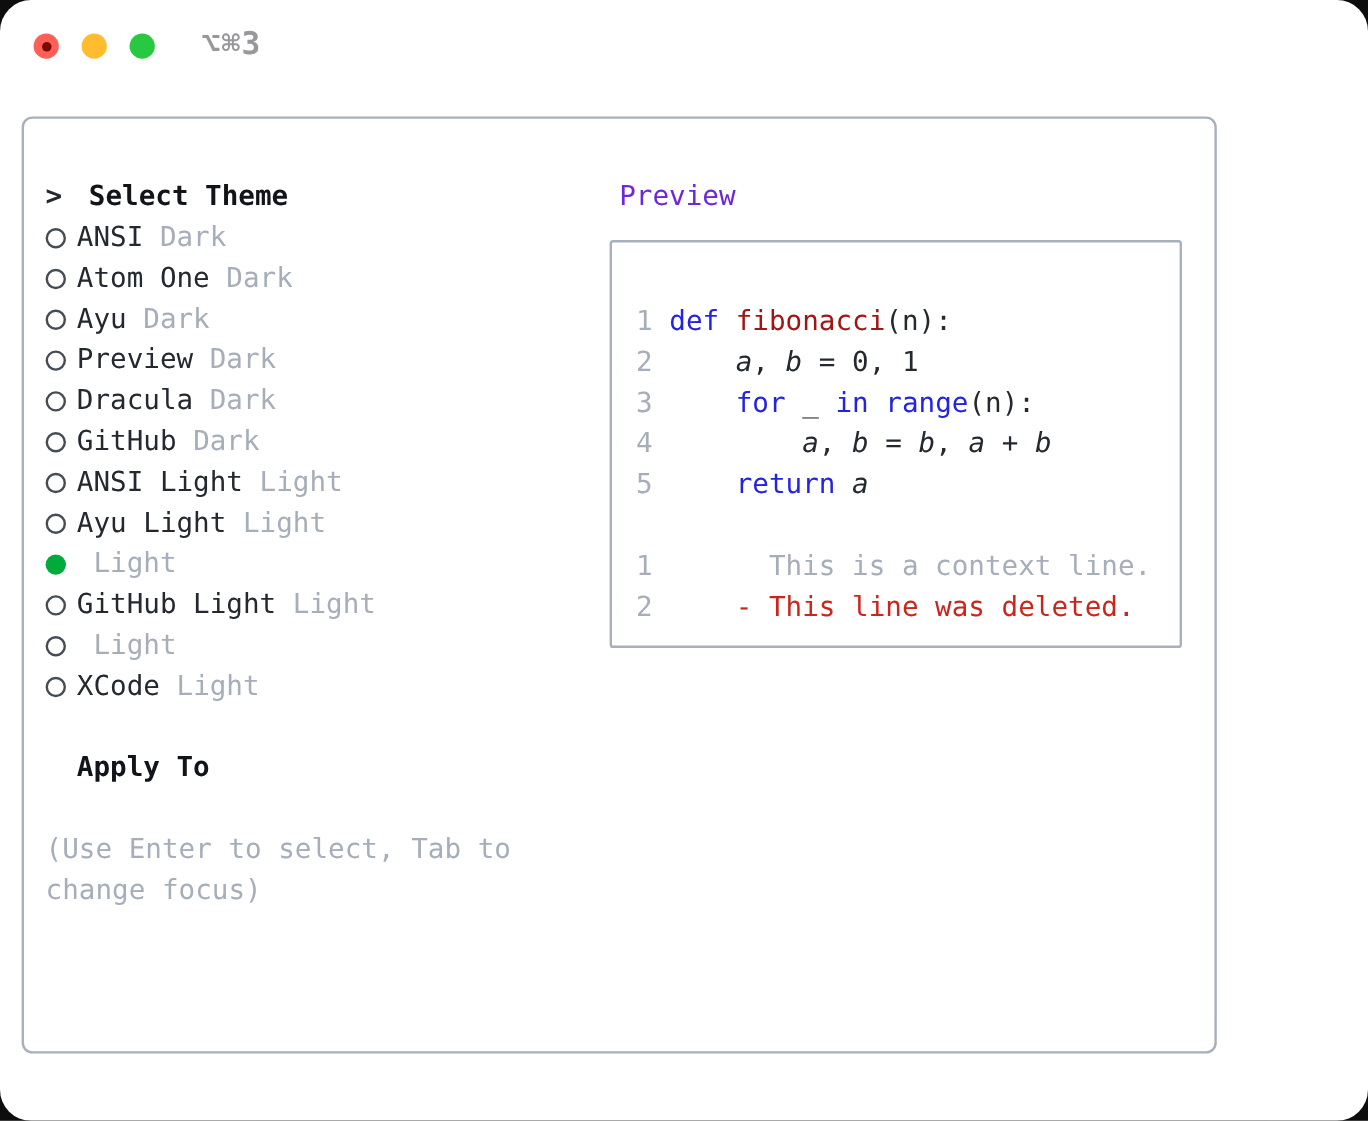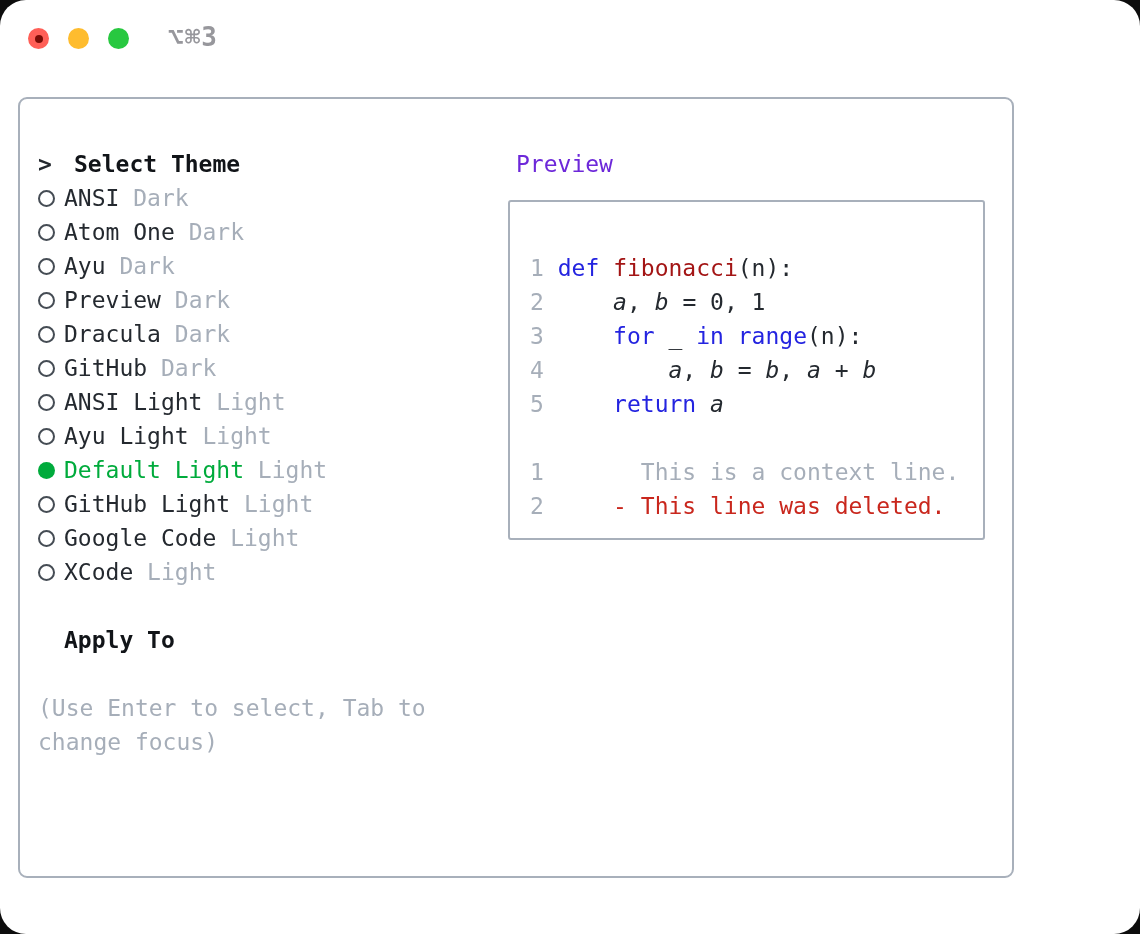--- a/index.html
+++ b/index.html
@@ -148,23 +148,23 @@
       </div>
       <div id="theme-list">
           <div class="row"><span class="bullet-slot"><span class="radio"></span></span><span class="theme-name">ANSI</span><span class="tag">Dark</span></div>
           <div class="row"><span class="bullet-slot"><span class="radio"></span></span><span class="theme-name">Atom One</span><span class="tag">Dark</span></div>
           <div class="row"><span class="bullet-slot"><span class="radio"></span></span><span class="theme-name">Ayu</span><span class="tag">Dark</span></div>
           <div class="row"><span class="bullet-slot"><span class="radio"></span></span><span class="theme-name">Preview</span><span class="tag">Dark</span></div>
           <div class="row"><span class="bullet-slot"><span class="radio"></span></span><span class="theme-name">Dracula</span><span class="tag">Dark</span></div>
           <div class="row"><span class="bullet-slot"><span class="radio"></span></span><span class="theme-name">GitHub</span><span class="tag">Dark</span></div>
           <div class="row"><span class="bullet-slot"><span class="radio"></span></span><span class="theme-name">ANSI Light</span><span class="tag">Light</span></div>
           <div class="row"><span class="bullet-slot"><span class="radio"></span></span><span class="theme-name">Ayu Light</span><span class="tag">Light</span></div>
-          <div class="row"><span class="bullet-slot"><span class="radio selected"></span></span><span class="theme-name sel">Default Light</span><span class="tag">Light</span></div>
+          <div class="row"><span class="bullet-slot"><span class="radio selected"></span></span><span class="tag">Light</span></div>
           <div class="row"><span class="bullet-slot"><span class="radio"></span></span><span class="theme-name">GitHub Light</span><span class="tag">Light</span></div>
-          <div class="row"><span class="bullet-slot"><span class="radio"></span></span><span class="theme-name">Google Code</span><span class="tag">Light</span></div>
+          <div class="row"><span class="bullet-slot"><span class="radio"></span></span><span class="tag">Light</span></div>
           <div class="row"><span class="bullet-slot"><span class="radio"></span></span><span class="theme-name">XCode</span><span class="tag">Light</span></div>
         </div>
       <div class="row blank"></div>
       <div class="row">
         <span class="apply-title">Apply To</span>
       </div>
       <div class="row blank"></div>
       <div class="row hint-row">
         <span class="hint">(Use Enter to select, Tab to</span>
       </div>

